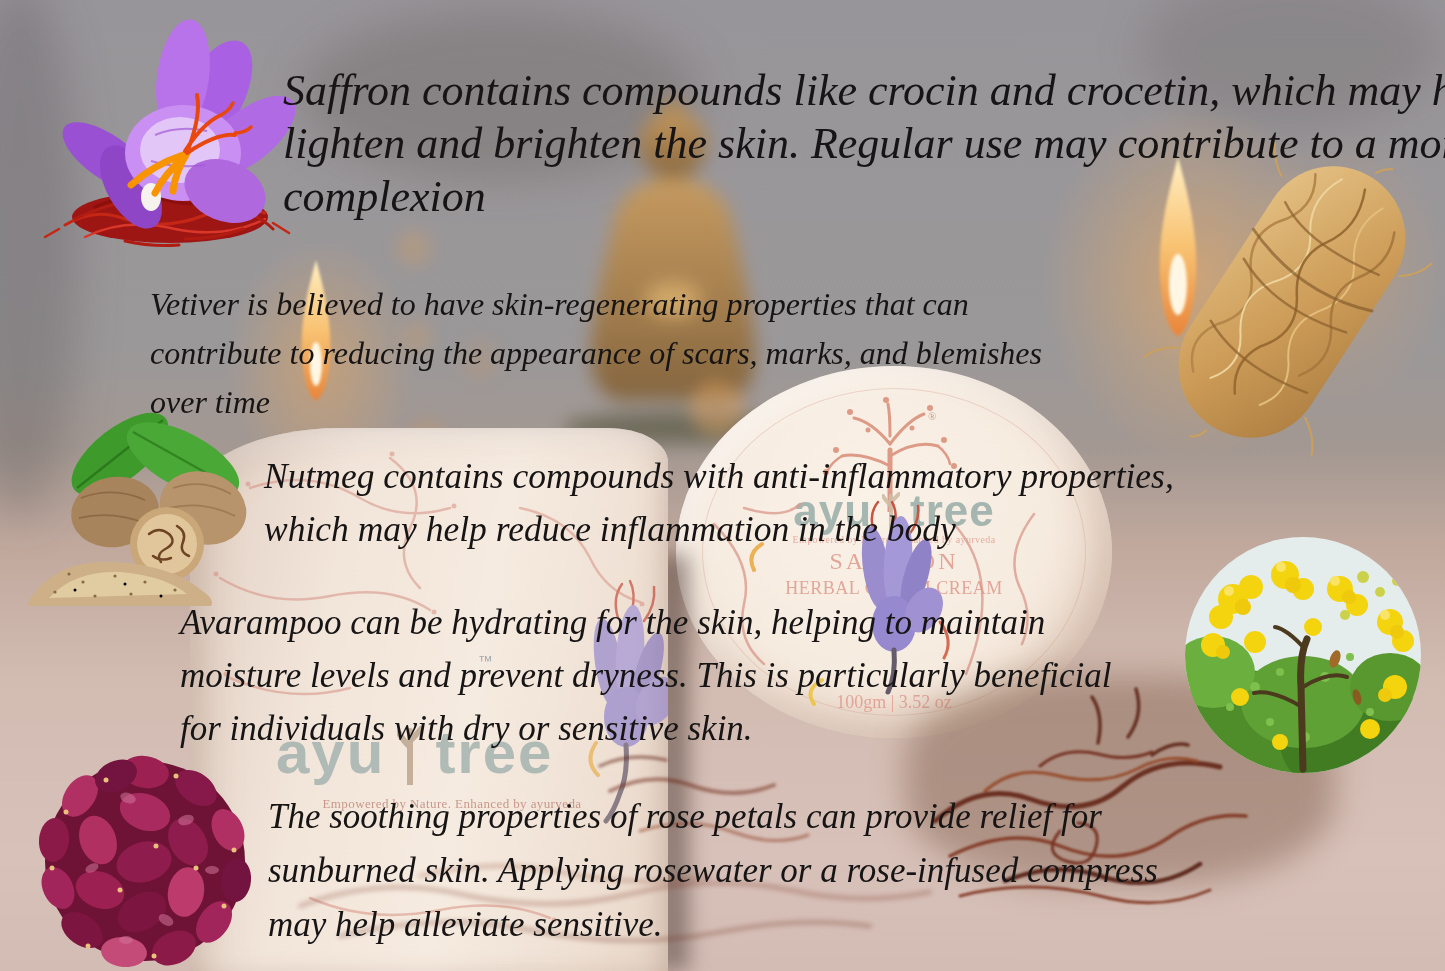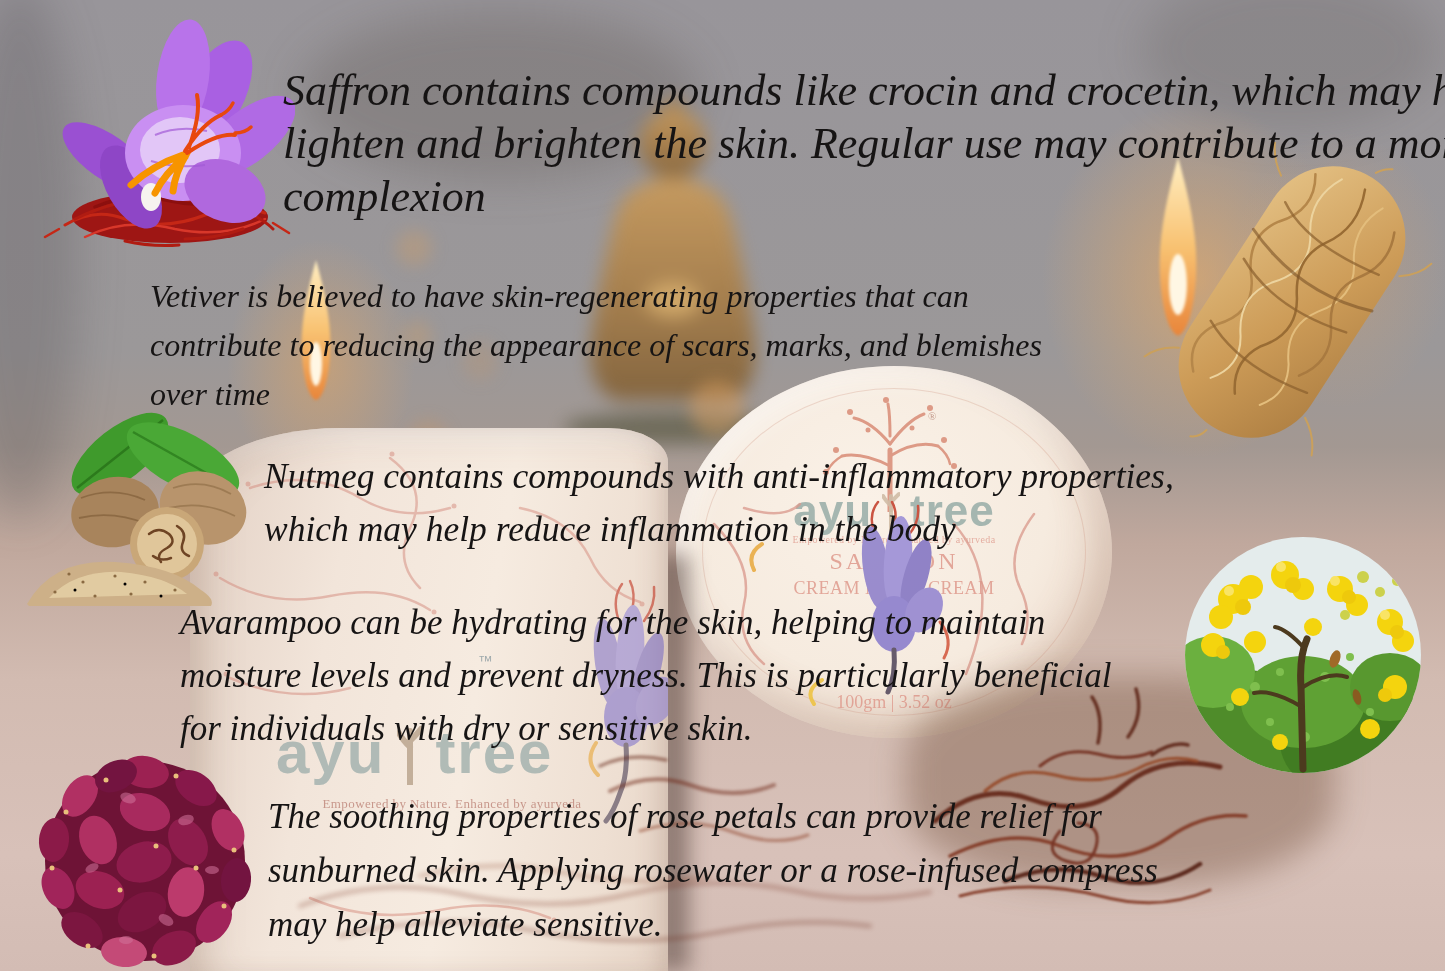--- a/index.html
+++ b/index.html
@@ -41,21 +41,21 @@
     background:linear-gradient(100deg,#e2d0c4 0%,#f2e5da 30%,#f6ebe0 58%,#eedfd2 85%,#e6d4c6 100%);
     box-shadow:inset 26px 10px 44px -18px rgba(130,96,78,.35), inset -18px 0 30px -16px rgba(125,88,70,.32), inset 0 18px 20px -10px rgba(255,255,255,.6);}
   .jar-art{position:absolute;left:0;top:0;width:100%;height:100%;opacity:.62;}
   .jar-brand{position:absolute;left:86px;top:290px;display:flex;align-items:center;gap:12px;
     font-family:"Liberation Sans",sans-serif;font-weight:bold;font-size:60px;color:#a2b1ae;opacity:.82;letter-spacing:2px;}
   .jar-tm{position:absolute;left:288px;top:224px;font-size:15px;color:#8a9aa0;opacity:.8;font-family:"Liberation Sans",sans-serif;}
   .jar-tag{position:absolute;left:92px;top:368px;width:340px;font-size:13px;letter-spacing:.4px;color:#c18a7e;opacity:.85;text-align:center;}
   
   .copy{position:absolute;margin:0;white-space:pre;font-style:italic;color:#161414;}
   .c-saffron{left:283px;top:64px;font-size:44px;line-height:53px;}
-  .c-vetiver{left:150px;top:272px;font-size:32px;line-height:49px;}
+  .c-vetiver{left:150px;top:280px;font-size:32px;line-height:49px;}
   .c-nutmeg{left:264px;top:450px;font-size:35.5px;line-height:53px;}
   .c-avarampoo{left:140px;top:596px;font-size:35px;line-height:53px;margin-left:40px;}
   .c-rose{left:268px;top:790px;font-size:35px;line-height:54px;}
   figure{margin:0;}
 </style>
 </head>
 <body>
 
 <div class="stage">
 
@@ -132,21 +132,21 @@
       <span class="abs" style="left:252px;top:44px;font-size:11px;color:#b98a7a;">®</span>
       <div class="lid-brand">
         <span>ayu</span>
         <svg width="18" height="46" viewBox="0 0 18 46">
           <path d="M9 46 L9 8 M9 18 Q3 12 1 8 M9 14 Q15 8 17 6" stroke="#c9b49c" stroke-width="4" fill="none" stroke-linecap="round"></path>
         </svg>
         <span>tree</span>
       </div>
       <div class="t lid-tag">Empowered by Nature. Enhanced by ayurveda</div>
       <div class="t lid-var">SAFFRON</div>
-      <div class="t lid-type">CREAM NIGHT CREAM</div>
+      <div class="t lid-type">HERBAL CREAM CREAM</div>
       <svg style="position:absolute;left:28px;top:118px;width:380px;height:230px;" viewBox="0 0 380 230">
         <g stroke="#d4897c" fill="none" stroke-width="2.5" stroke-linecap="round" opacity=".75">
           <path d="M10 40 Q50 80 40 120 Q32 156 60 180"></path>
           <path d="M330 30 Q300 70 316 104 Q330 132 318 160"></path>
           <path d="M250 40 Q300 96 262 190"></path>
           <path d="M40 24 Q80 36 96 20"></path>
         </g>
         <path d="M58 60 q-16 10 -8 26" stroke="#e8a83c" stroke-width="4" fill="none" stroke-linecap="round"></path>
         <path d="M118 196 q-18 10 -8 24" stroke="#eec23c" stroke-width="4" fill="none" stroke-linecap="round"></path>
         <g transform="translate(150,18)">

